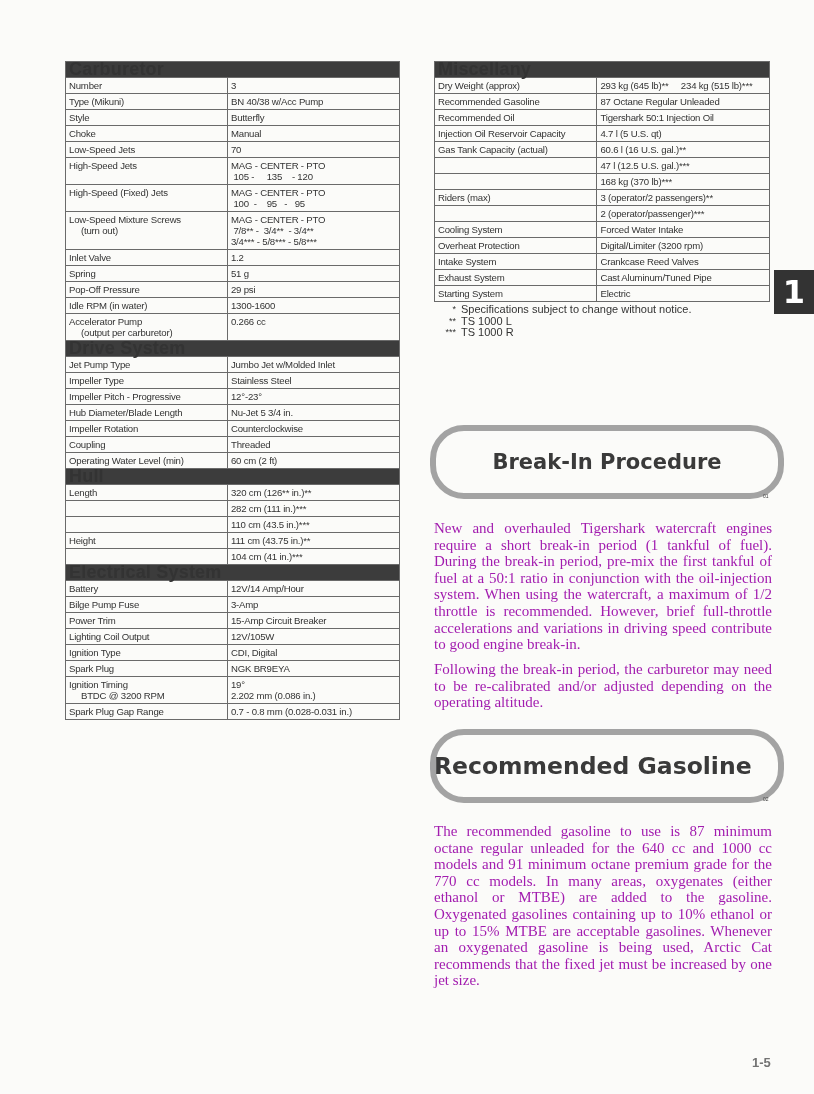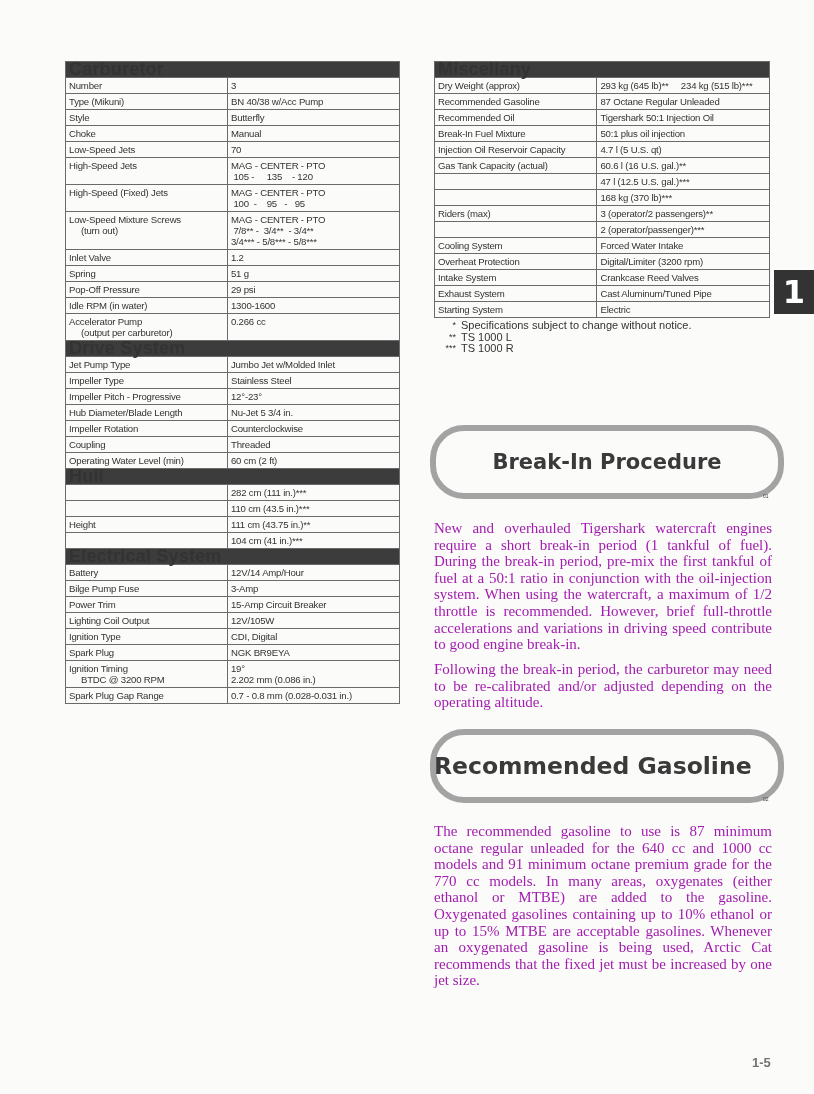--- a/index.html
+++ b/index.html
@@ -145,20 +145,24 @@
           <td class="v pre">60 cm (2 ft)</td>
         </tr>
       </tbody>
     <tbody>
         <tr class="sec-head">
           <td colspan="2">Hull</td>
         </tr>
     </tbody>
       <tbody>
         <tr>
+          <td class="k"><span>Length</span></td>
+          <td class="v pre">320 cm (126** in.)**</td>
+        </tr>
+        <tr>
           <td class="k"><span></span></td>
           <td class="v pre">282 cm (111 in.)***</td>
         </tr>
         <tr>
           <td class="k"><span></span></td>
           <td class="v pre">110 cm (43.5 in.)***</td>
         </tr>
         <tr>
           <td class="k"><span>Height</span></td>
           <td class="v pre">111 cm (43.75 in.)**</td>
@@ -223,24 +227,20 @@
           <td class="k"><span>Dry Weight (approx)</span></td>
           <td class="v pre">293 kg (645 lb)**     234 kg (515 lb)***</td>
         </tr>
         <tr>
           <td class="k"><span>Recommended Gasoline</span></td>
           <td class="v pre">87 Octane Regular Unleaded</td>
         </tr>
         <tr>
           <td class="k"><span>Recommended Oil</span></td>
           <td class="v pre">Tigershark 50:1 Injection Oil</td>
-        </tr>
-        <tr>
-          <td class="k"><span>Break-In Fuel Mixture</span></td>
-          <td class="v pre">50:1 plus oil injection</td>
         </tr>
         <tr>
           <td class="k"><span>Injection Oil Reservoir Capacity</span></td>
           <td class="v pre">4.7 l (5 U.S. qt)</td>
         </tr>
         <tr>
           <td class="k"><span>Gas Tank Capacity (actual)</span></td>
           <td class="v pre">60.6 l (16 U.S. gal.)**</td>
         </tr>
         <tr>

